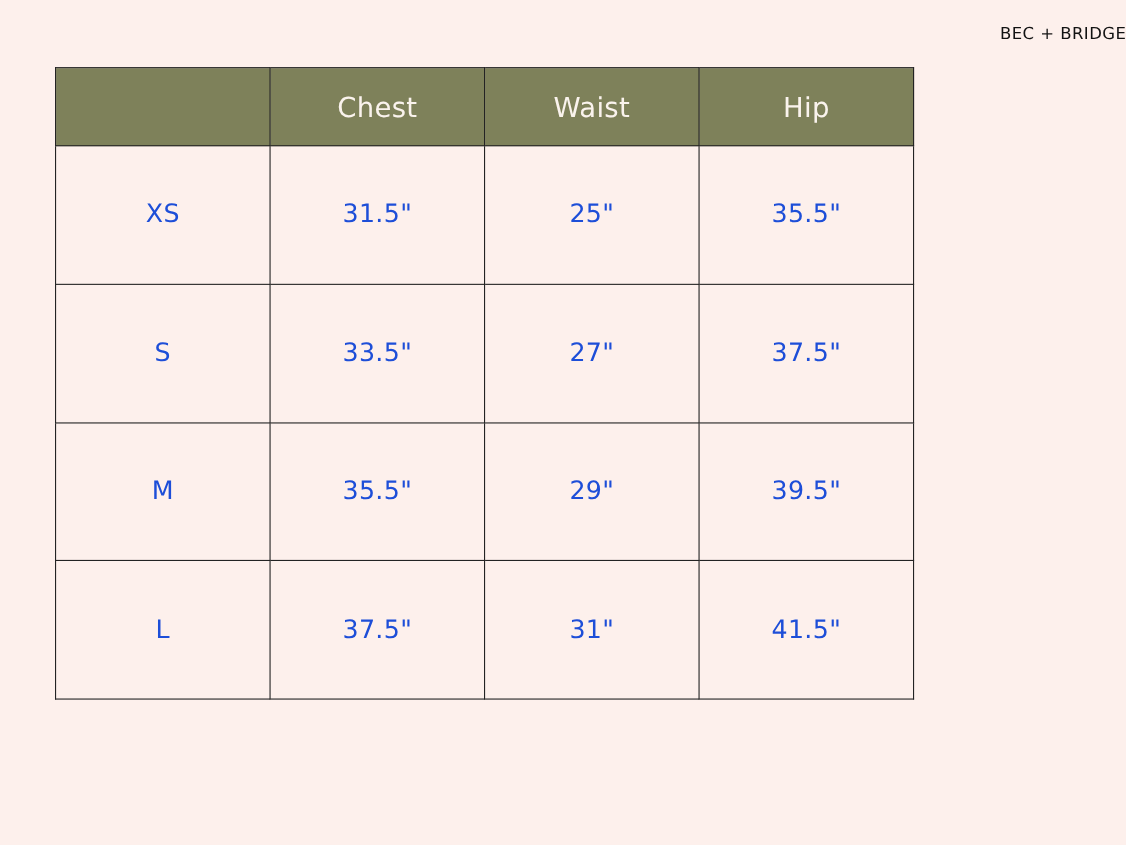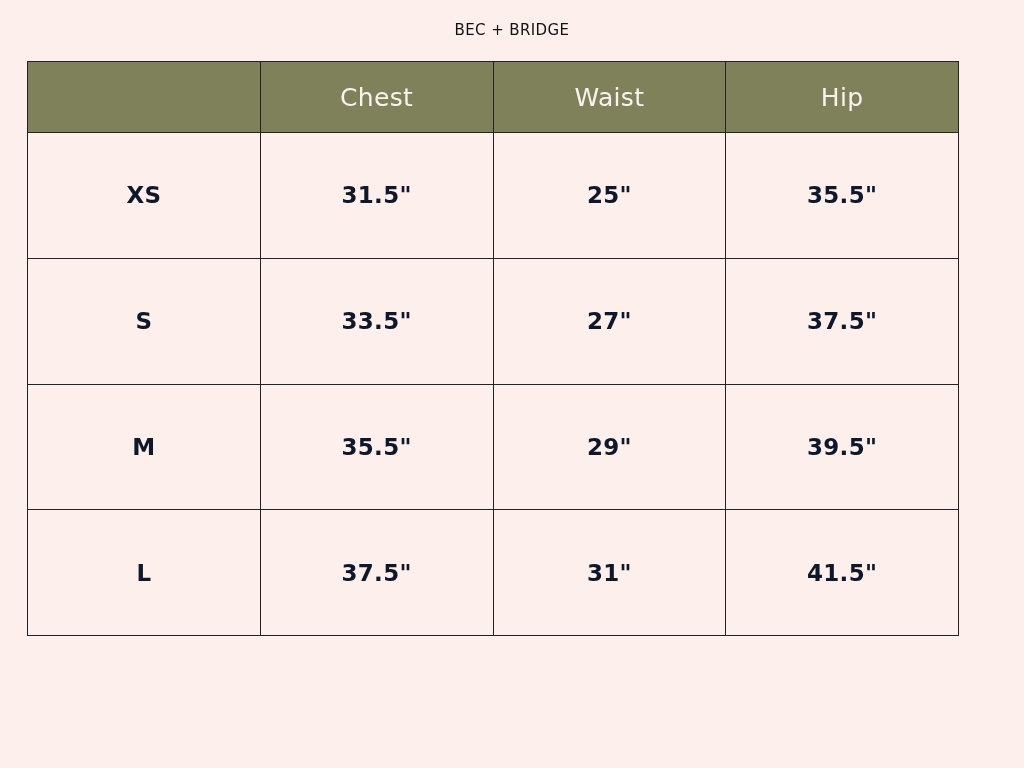--- a/index.html
+++ b/index.html
@@ -13,30 +13,30 @@
     position: relative;
     overflow: hidden;
     background: #fdf0ec;
     font-family: "DejaVu Sans", "Liberation Sans", sans-serif;
   }
   .brand-title {
     position: absolute;
     top: 21px;
     left: 0;
     width: 100%;
-    text-align: center;
+    text-align: right;
     font-size: 15px;
     letter-spacing: 0.4px;
     color: #121212;
   }
   table.size-table {
     position: absolute;
-    left: 27px;
+    left: 50px;
     top: 61px;
-    width: 932px;
+    width: 781px;
     height: 575px;
     border-collapse: collapse;
     table-layout: fixed;
   }
   .size-table th,
   .size-table td {
     border: 1px solid #232323;
     text-align: center;
     vertical-align: middle;
     padding: 0;
@@ -47,23 +47,23 @@
     color: #faf3ed;
     font-size: 25px;
     font-weight: 500;
     letter-spacing: 0.3px;
   }
   .size-table tbody tr {
     height: 100px;
   }
   .size-table tbody td {
     background: #fdf0ec;
-    color: #0f172a;
+    color: #1d4ed8;
     font-size: 23px;
-    font-weight: 700;
+    font-weight: 400;
     letter-spacing: 0.3px;
   }
 </style>
 </head>
 <body>
 
 <div class="brand-title">BEC + BRIDGE</div>
 
 <table class="size-table">
   <thead>

